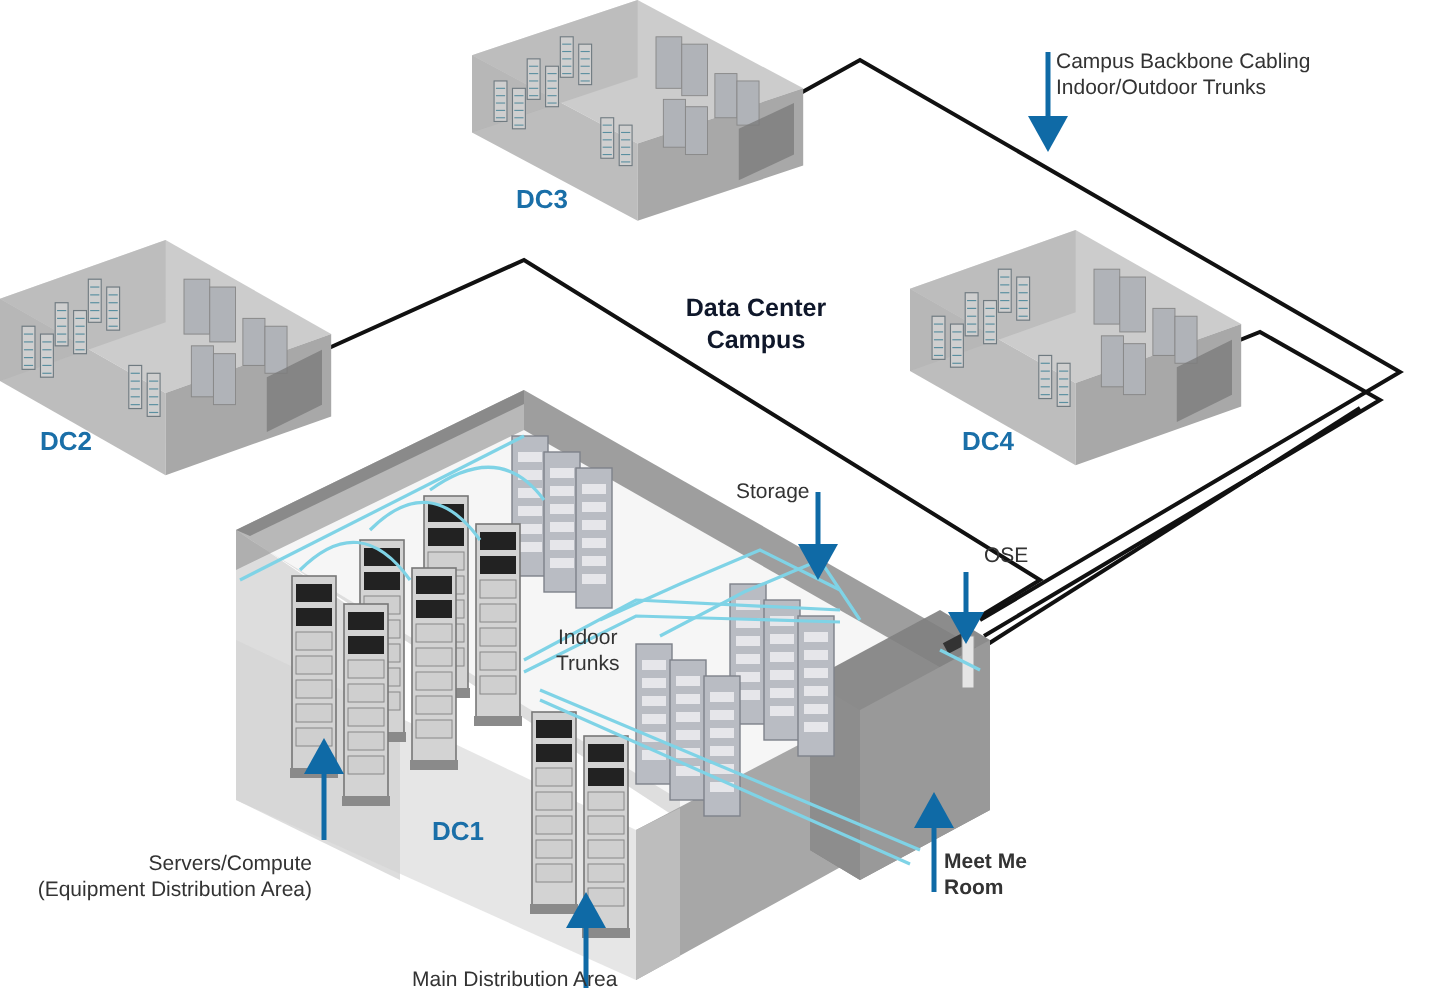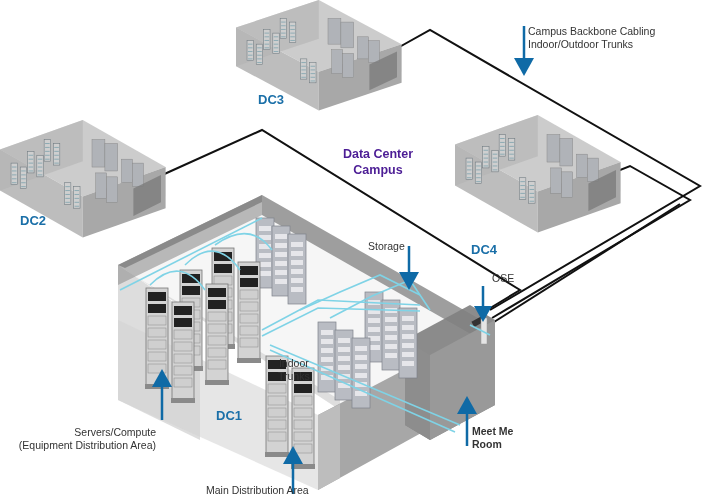--- a/index.html
+++ b/index.html
@@ -1,20 +1,20 @@
 <!DOCTYPE html>
 <html><head>
 <meta charset="utf-8">
 <style>
   html, body { margin:0; padding:0; background:#ffffff; }
   body { width:716px; height:498px; position:relative; overflow:hidden; font-family:"Liberation Sans", sans-serif; }
   #diagram { position:absolute; left:0; top:0; width:716px; height:498px; }
   .lbl { position:absolute; font-size:10.5px; line-height:13px; color:#333333; white-space:pre; }
   .dc { position:absolute; font-size:13px; font-weight:bold; color:#1a6fa8; }
-  .campus { position:absolute; font-size:12.5px; font-weight:bold; color:#4c1d95; text-align:center; line-height:16px; }
+  .campus { position:absolute; font-size:12.5px; font-weight:bold; color:#0f172a; text-align:center; line-height:16px; }
   .right { text-align:right;margin-top:28px; }
 </style>
 </head>
 <body>
 
 <svg id="diagram" viewBox="0 0 716 498" xmlns="http://www.w3.org/2000/svg">
   <defs>
     <g id="rack-small">
       <rect x="0" y="0" width="7" height="22" fill="#cfcfcf" stroke="#6f7a80" stroke-width="0.6"></rect>
       <line x1="1" y1="4" x2="6" y2="4" stroke="#5a8fa0" stroke-width="0.6"></line>
@@ -175,24 +175,24 @@
     </g>
   </g>
 </svg>
 
 <div class="lbl" style="left:528px; top:25px;">Campus Backbone Cabling
 Indoor/Outdoor Trunks</div>
 <div class="dc" style="left:258px; top:92px;">DC3</div>
 <div class="campus" style="left:328px; top:146px; width:100px;">Data Center
 Campus</div>
 <div class="dc" style="left:20px; top:213px;">DC2</div>
-<div class="dc" style="left:471px; top:213px;margin-top:29px;">DC4</div>
+<div class="dc" style="left:481px; top:213px;">DC4</div>
 <div class="lbl" style="left:368px; top:240px;">Storage</div>
 <div class="lbl" style="left:456px; top:272px;margin-left:36px;">OSE</div>
-<div class="lbl" style="left:278px; top:313px; text-align:center;margin-top:44px;">Indoor
+<div class="lbl" style="left:278px; top:313px; text-align:center;">Indoor
 Trunks</div>
 <div class="lbl right" style="left:8px; top:398px; width:148px;">Servers/Compute
 (Equipment Distribution Area)</div>
 <div class="dc" style="left:192px; top:408px;margin-left:24px;">DC1</div>
 <div class="lbl" style="left:178px; top:484px;padding-left:28px;">Main Distribution Area</div>
 <div class="lbl" style="left:472px; top:425px;font-weight:bold;">Meet Me
 Room</div>
 
 <style>.campus{white-space:pre;}</style>
 

